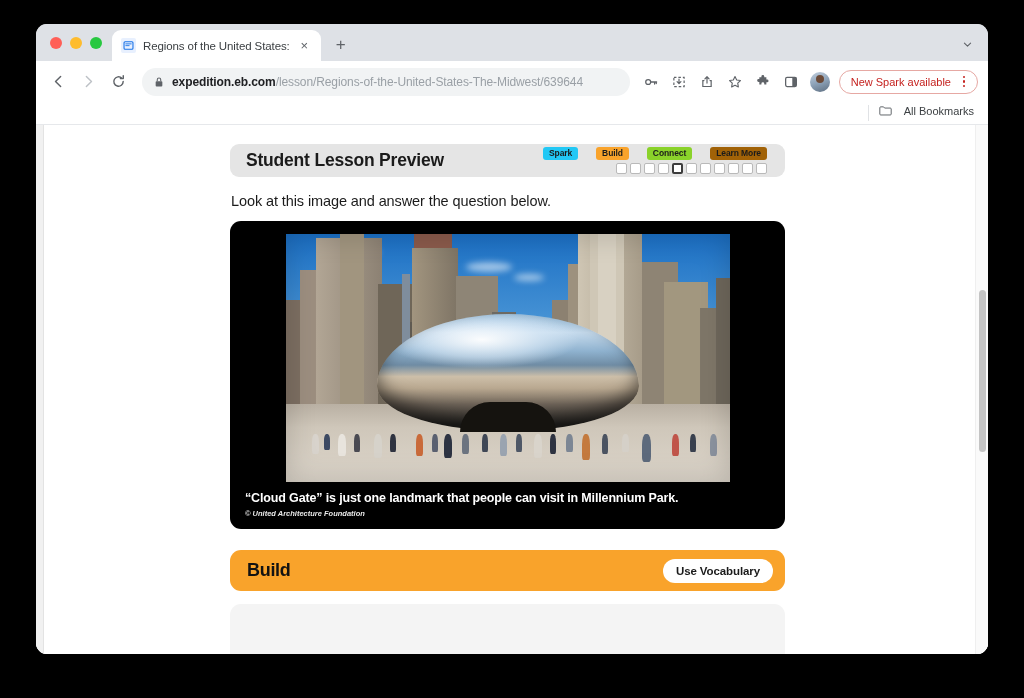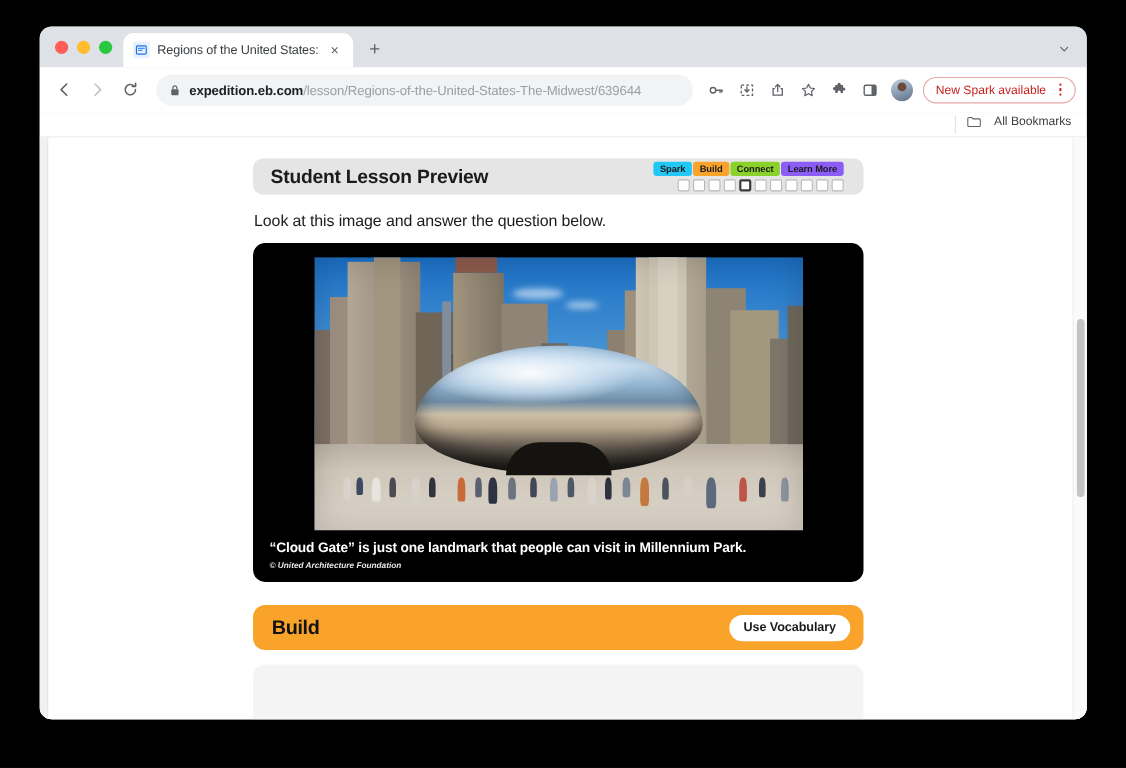--- a/index.html
+++ b/index.html
@@ -214,21 +214,21 @@
   }
   .preview-title {
     font-size: 17.5px; font-weight: 700; color: #1b1b1b;
     letter-spacing: -0.2px;
   }
   .stage-nav {
     margin-left: auto;
     display: flex; flex-direction: column; align-items: flex-end;
     gap: 3px;
   }
-  .stage-pills { display: flex; gap: 1px; }
+  .stage-pills { display: flex; gap: 18px; }
   .stage-pill {
     font-size: 8.5px; font-weight: 700;
     color: #1b1b1b;
     padding: 2px 6px 3px;
     border-radius: 3px;
     line-height: 1;
     letter-spacing: -0.1px;
   }
   .progress-boxes { display: flex; gap: 3px; }
   .pbox {
@@ -517,21 +517,21 @@
     <div class="page">
       <div class="content-col">
 
         <div class="preview-header">
           <span class="preview-title">Student Lesson Preview</span>
           <div class="stage-nav">
             <div class="stage-pills">
               <span class="stage-pill" style="background: rgb(34, 200, 245);">Spark</span>
               <span class="stage-pill" style="background: rgb(249, 163, 43);">Build</span>
               <span class="stage-pill" style="background: rgb(138, 210, 42);">Connect</span>
-              <span class="stage-pill" style="background: #8b5cf6;">Learn More</span>
+              <span class="stage-pill" style="background: #a16207;">Learn More</span>
             </div>
             <div class="progress-boxes">
                 <span class="pbox"></span>
                 <span class="pbox"></span>
                 <span class="pbox"></span>
                 <span class="pbox"></span>
                 <span class="pbox current"></span>
                 <span class="pbox"></span>
                 <span class="pbox"></span>
                 <span class="pbox"></span>

